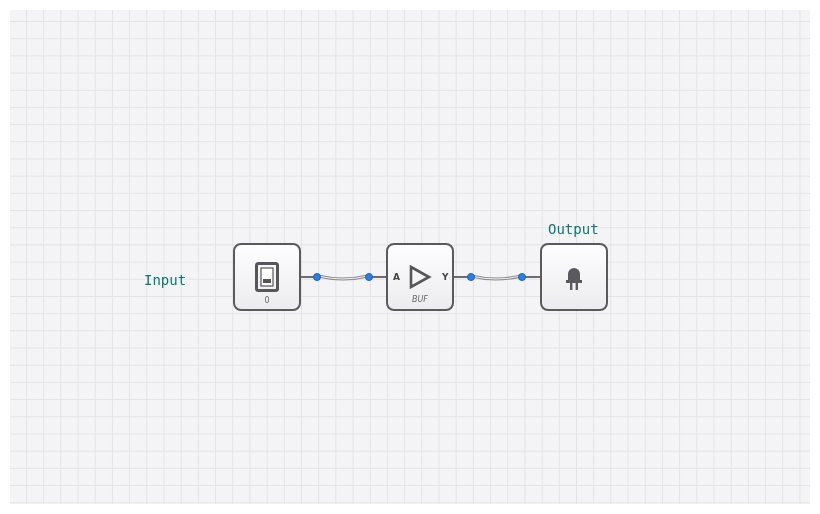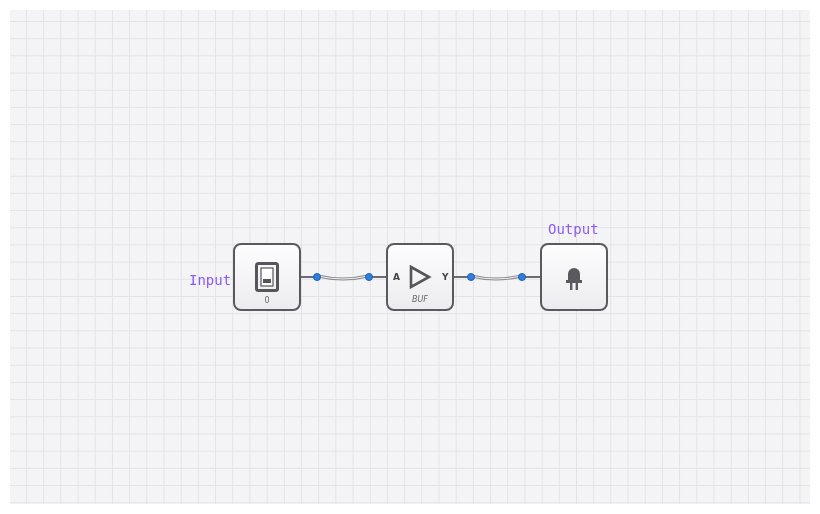--- a/index.html
+++ b/index.html
@@ -7,39 +7,39 @@
     .canvas {
       position: absolute; left: 10px; top: 10px; width: 800px; height: 494px;
       background-color: #f4f4f6;
       background-image:
         linear-gradient(to right, #e3e3e6 1px, transparent 1px),
         linear-gradient(to bottom, #e3e3e6 1px, transparent 1px);
       background-size: 17.2px 17.2px;
       background-position: 16px 11px;
     }
     .label {
-      position: absolute; font-family: "DejaVu Sans Mono", monospace; font-size: 14px; color: #8b5cf6;
+      position: absolute; font-family: "DejaVu Sans Mono", monospace; font-size: 14px; color: #0f766e;
     }
     .node {
       position: absolute; width: 64px; height: 64px;
       border: 2px solid #5a5a5e; border-radius: 8px;
       background: linear-gradient(to bottom, #fdfdfe, #ececf0);
       box-sizing: content-box;
     }
     .wire-line { position: absolute; height: 2px; background: #6b6b70; }
     .pin { position: absolute; width: 6px; height: 6px; border-radius: 50%; background: #2f7fe0; border: 1px solid #1d5fb5; }
     .pin-label { position: absolute; font-size: 9px; font-weight: bold; color: #444; }
     .sub-label { position: absolute; font-size: 8px; color: #666; width: 100%; text-align: center; }
   </style>
 </head>
 <body>
 
 <div class="canvas"></div>
 
-<div class="label" style="left:144px; top:272px;margin-left:45px;">Input</div>
+<div class="label" style="left:144px; top:272px;">Input</div>
 <div class="label" style="left:548px; top:221px;">Output</div>
 
 <div class="wire-line" style="left:301px; top:276px; width:16px;"></div>
 <svg style="position:absolute; left:315px; top:270px;" width="58" height="14">
   <path d="M3 6 Q28 12 53 6" fill="none" stroke="#8a8a8f" stroke-width="3"></path>
   <path d="M3 6 Q28 12 53 6" fill="none" stroke="#f4f4f6" stroke-width="1"></path>
 </svg>
 <div class="wire-line" style="left:369px; top:276px; width:17px;"></div>
 <div class="pin" style="left:313px; top:273px;"></div>
 <div class="pin" style="left:365px; top:273px;"></div>

